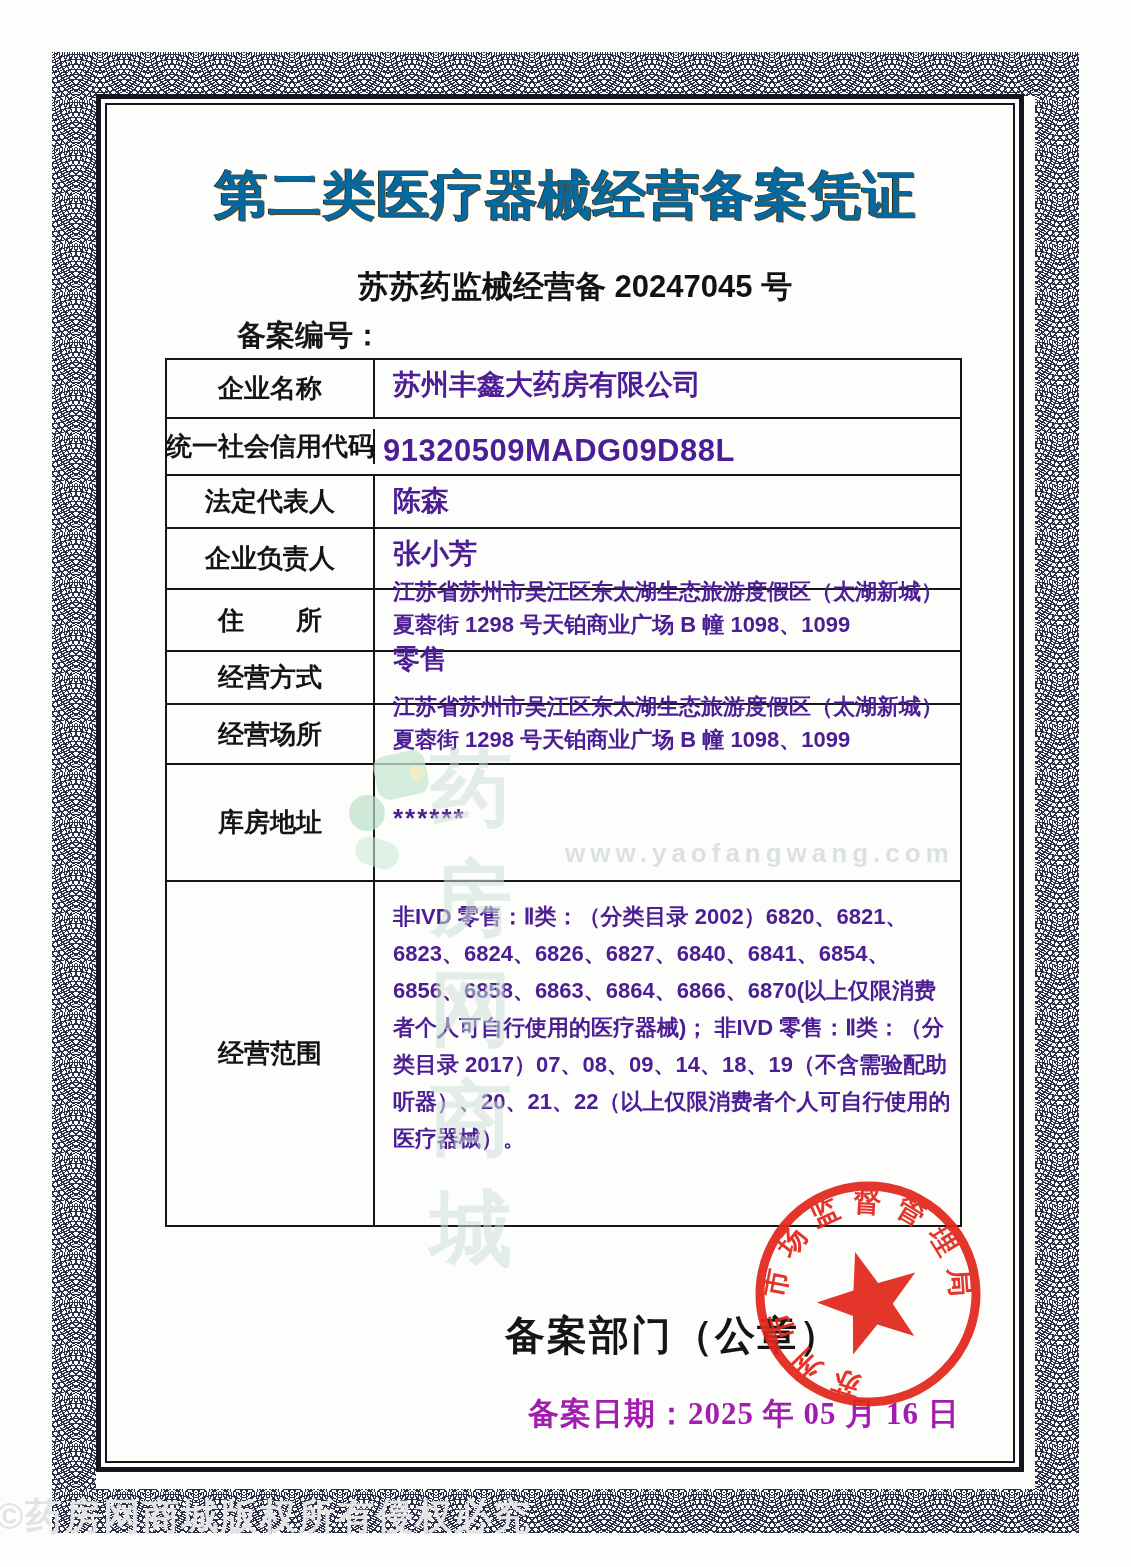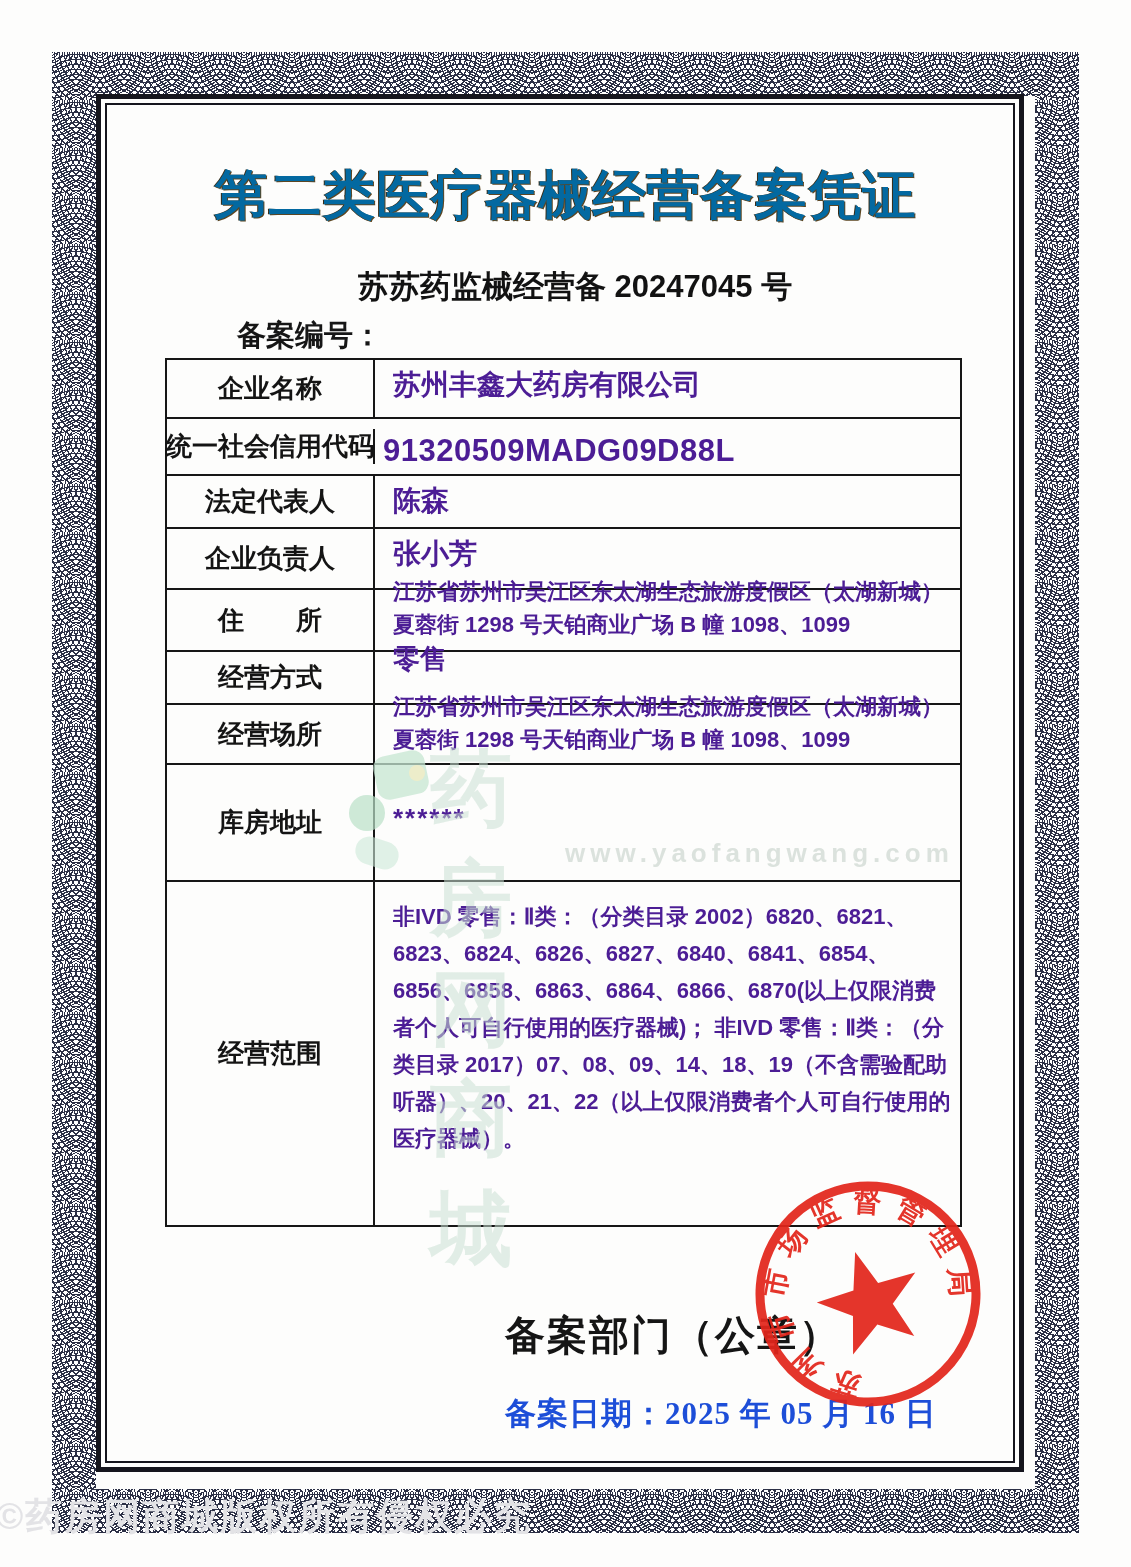--- a/index.html
+++ b/index.html
@@ -106,23 +106,23 @@
   .wm-dot{position:absolute; left:74px; top:30px; width:16px; height:16px;
     background:#f0edc8; border-radius:50%; opacity:.9;}
   
   .dept-line{
     position:absolute; left:505px; top:1308px;
     font-family:"Liberation Serif", serif;
     font-size:40px; font-weight:700; color:#151515; letter-spacing:2px;
     z-index:3;
   }
   .date-line{
-    position:absolute; left:505px; top:1393px;
+    position:absolute; left:528px; top:1393px;
     font-family:"Liberation Serif", serif;
-    font-size:31px; font-weight:700; color:#1d4ed8; letter-spacing:1px;
+    font-size:31px; font-weight:700; color:#a21caf; letter-spacing:1px;
     z-index:3;
   }
   .stamp{
     position:absolute; left:742px; top:1165px; width:252px; height:258px;
     z-index:6; opacity:.93;
   }
   .copyright{
     position:absolute; left:-4px; top:1492px;
     font-size:37px; font-weight:700; letter-spacing:2px;
     color:#e3e3e6; z-index:5;

